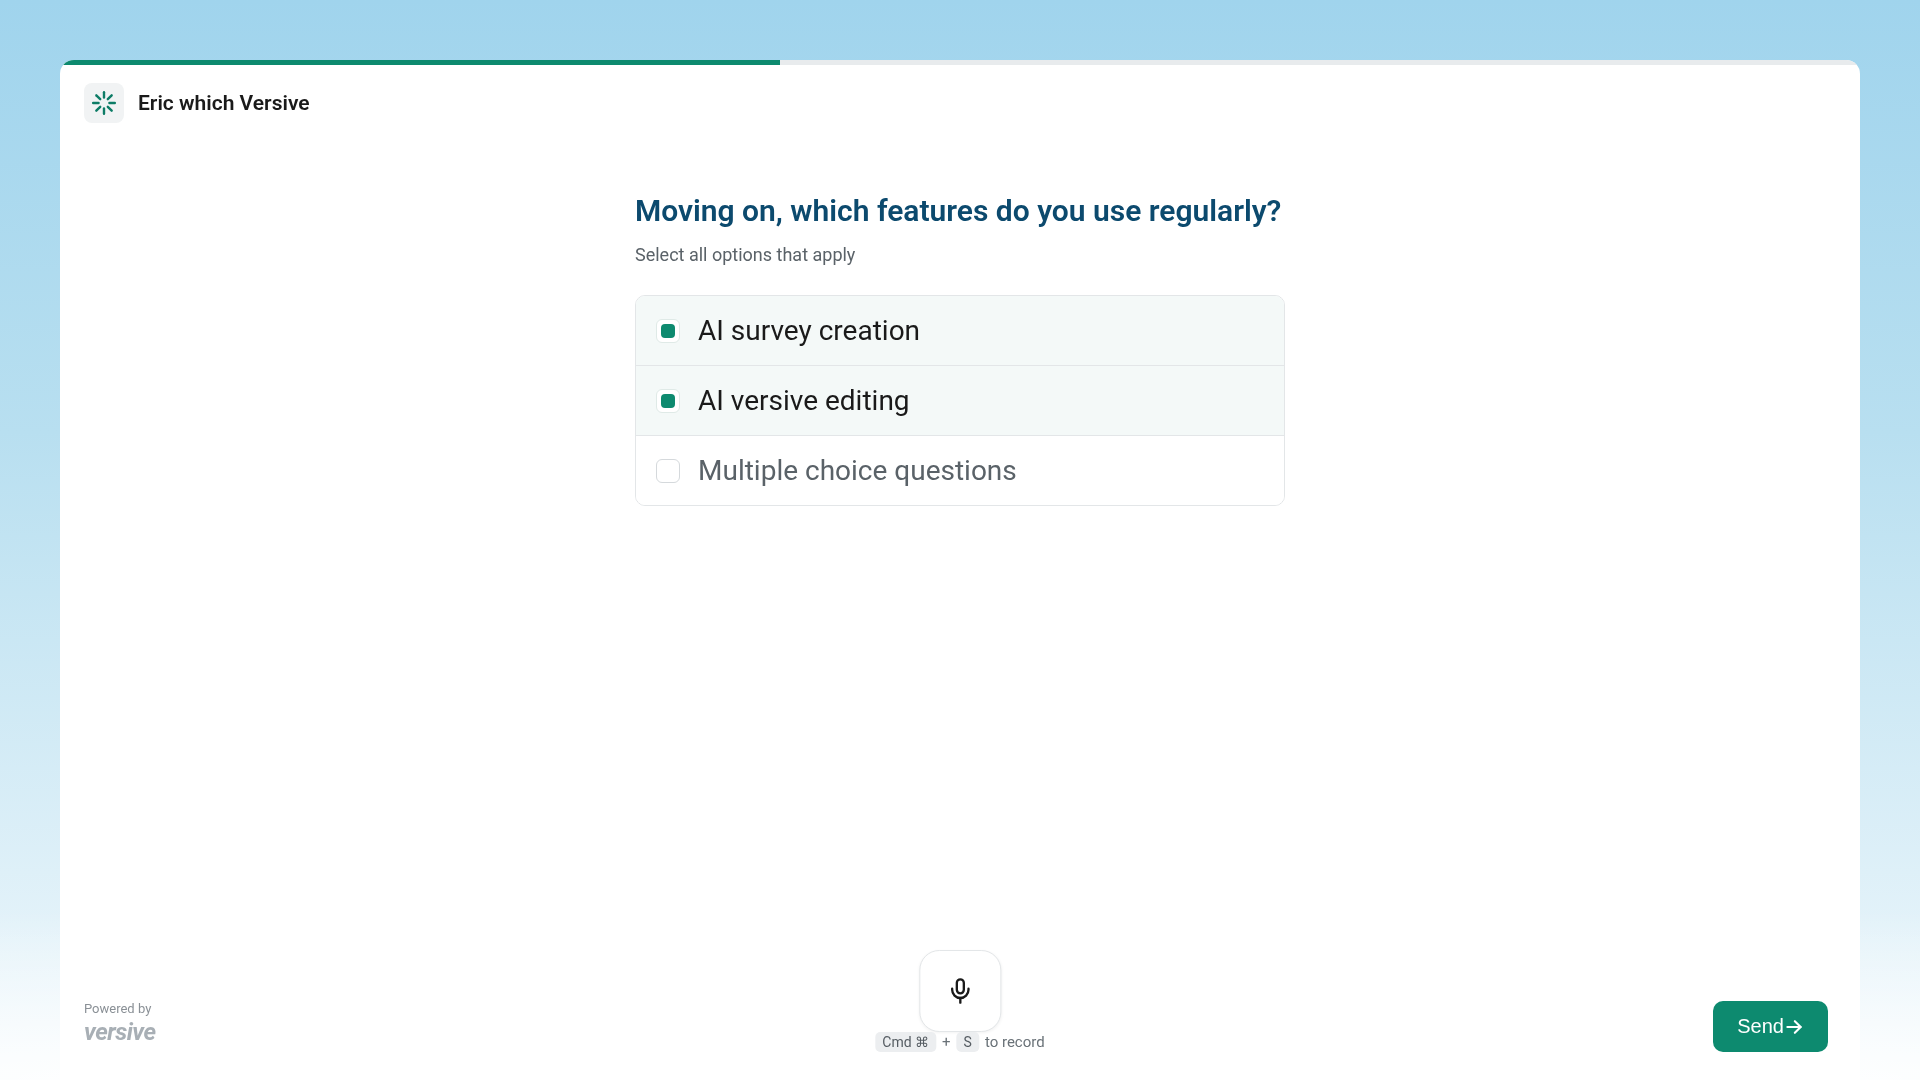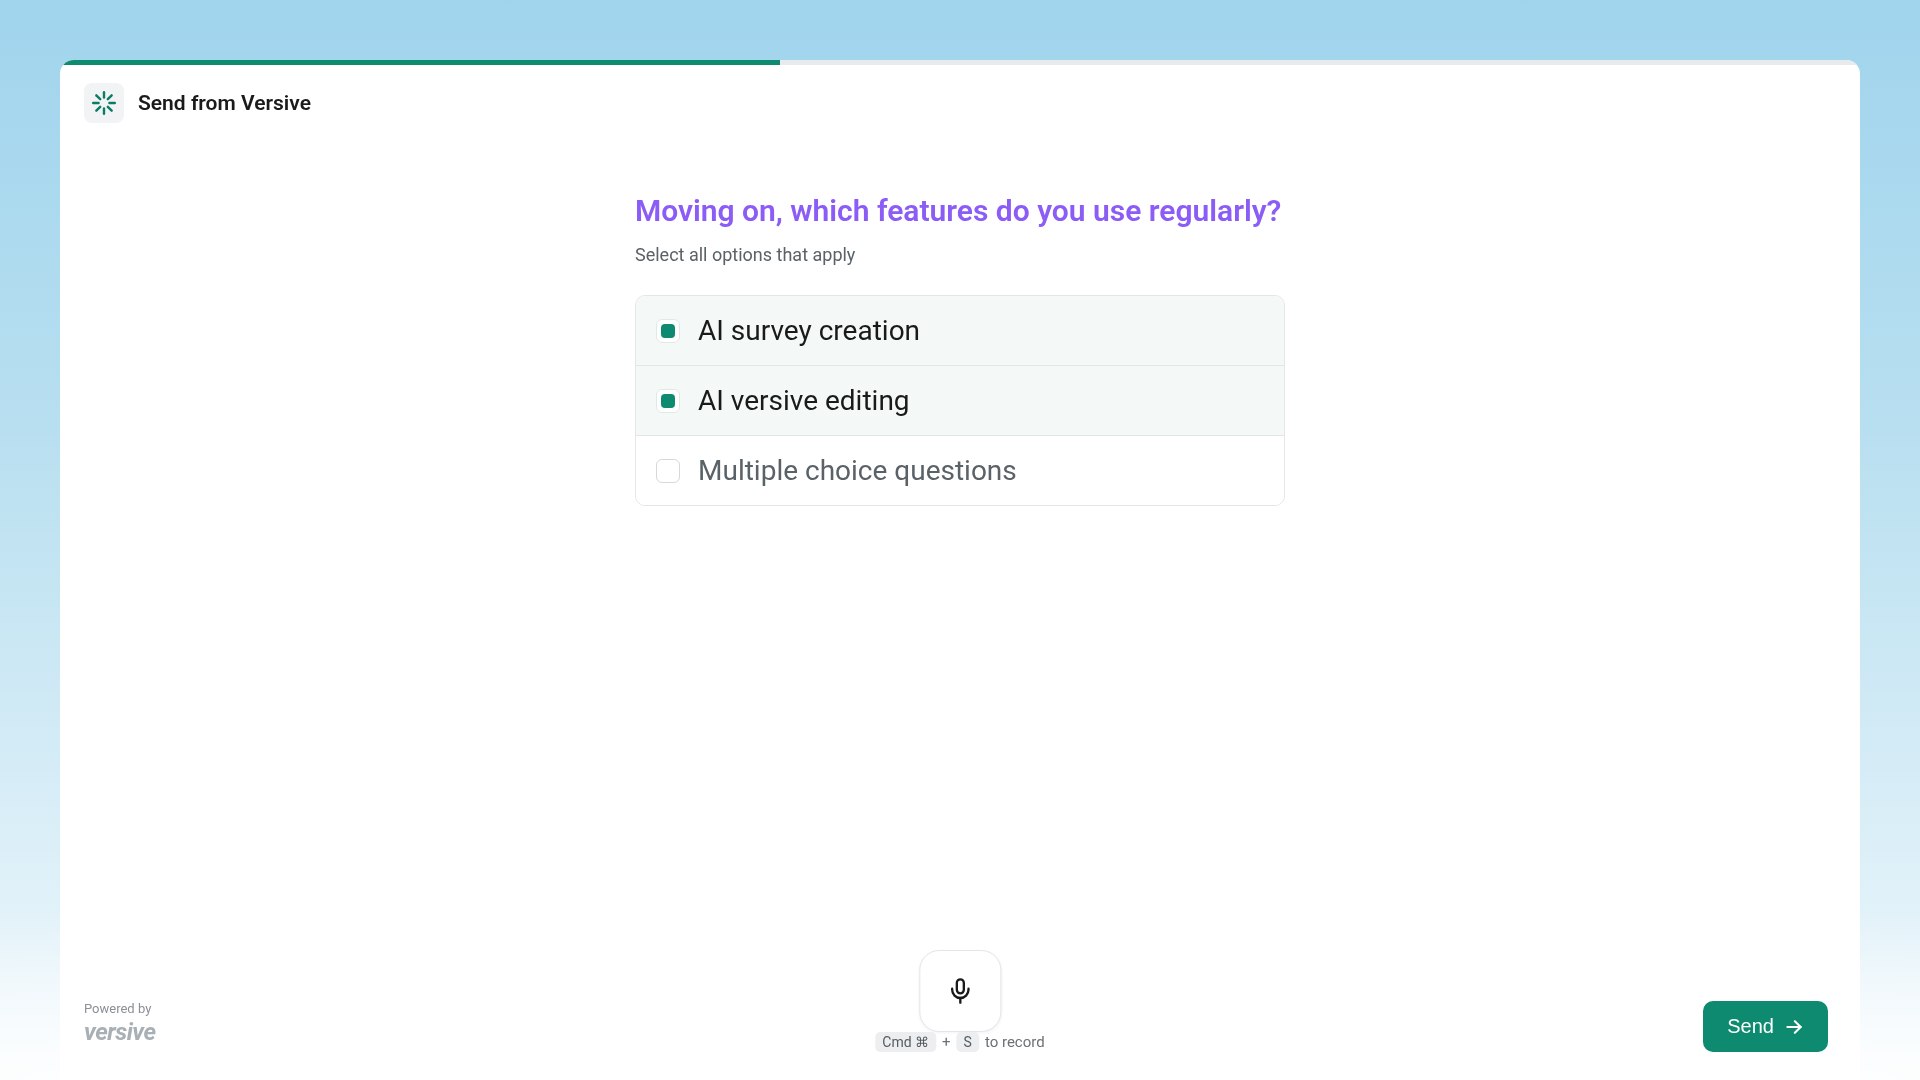--- a/index.html
+++ b/index.html
@@ -80,21 +80,21 @@
     
     .content {
       max-width: 690px;
       margin: 50px auto 0;
       padding: 0 20px;
     }
     
     .question {
       font-size: 30px;
       font-weight: 600;
-      color: #8b5cf6;
+      color: #0c4a6e;
       margin-bottom: 14px;
       line-height: 1.3;
     }
     
     .subtitle {
       font-size: 18px;
       color: #5a6268;
       margin-bottom: 30px;
     }
     
@@ -237,21 +237,21 @@
     .send-button {
       background: #0d8a6f;
       color: #ffffff;
       border: none;
       border-radius: 10px;
       padding: 14px 24px;
       font-size: 20px;
       font-weight: 500;
       display: flex;
       align-items: center;
-      gap: 10px;
+      gap: 0;
       cursor: pointer;
     }
     
     .arrow-icon {
       width: 20px;
       height: 20px;
     }
   </style>
 </head>
 <body>
@@ -272,21 +272,21 @@
           <line x1="12" y1="17" x2="12" y2="22"></line>
           <line x1="2" y1="12" x2="7" y2="12"></line>
           <line x1="17" y1="12" x2="22" y2="12"></line>
           <line x1="4.9" y1="4.9" x2="8.5" y2="8.5"></line>
           <line x1="15.5" y1="15.5" x2="19.1" y2="19.1"></line>
           <line x1="4.9" y1="19.1" x2="8.5" y2="15.5"></line>
           <line x1="15.5" y1="8.5" x2="19.1" y2="4.9"></line>
         </g>
       </svg>
     </div>
-    <div class="header-title">Send from Versive</div>
+    <div class="header-title">Eric which Versive</div>
   </div>
 
   <div class="content">
     <h1 class="question">Moving on, which features do you use regularly?</h1>
     <p class="subtitle">Select all options that apply</p>
 
     <div class="options">
 
       <div class="option selected">
         <div class="checkbox">

